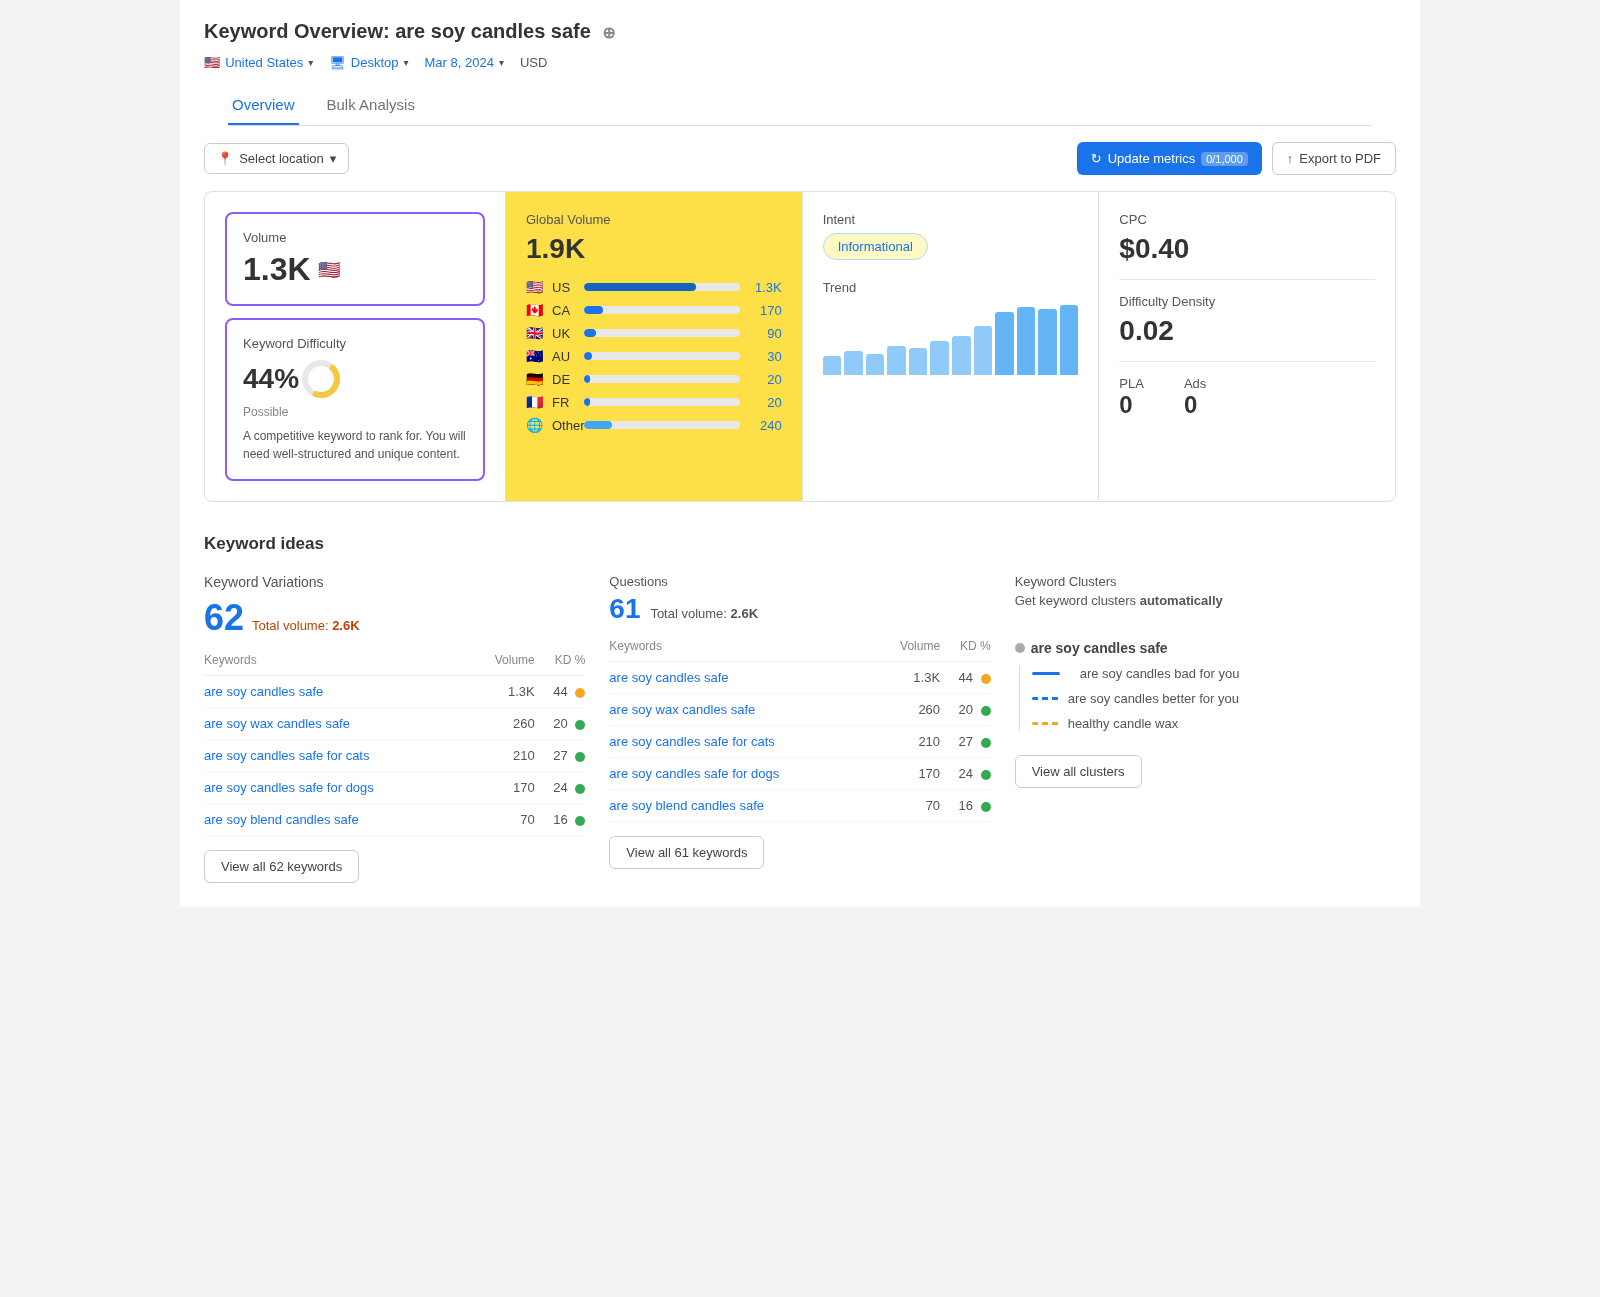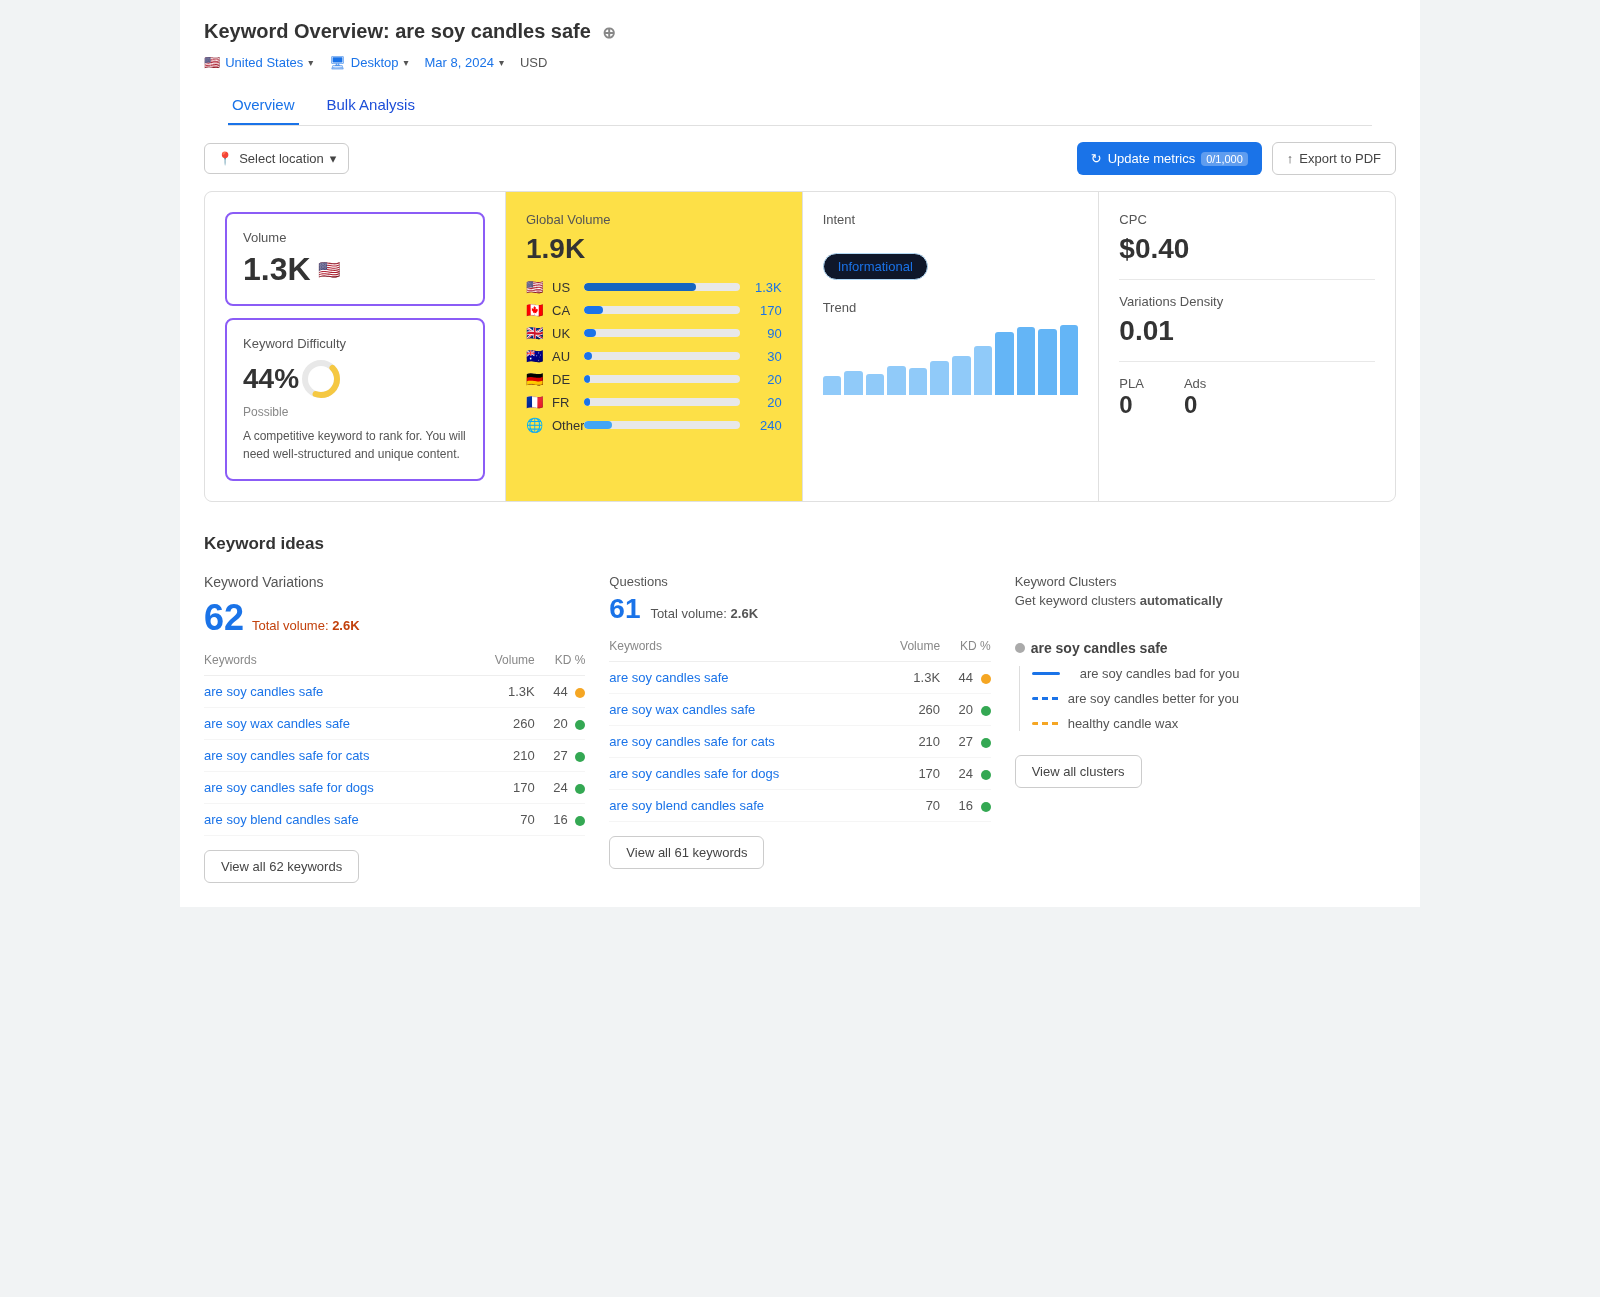--- a/index.html
+++ b/index.html
@@ -11,21 +11,21 @@
     .header-title { font-size: 20px; font-weight: 600; margin-bottom: 12px; }
     .header-title span.keyword { color: #333; }
     .header-title .plus-btn { color: #888; font-size: 16px; cursor: pointer; margin-left: 6px; }
     .header-filters { display: flex; gap: 16px; margin-bottom: 16px; align-items: center; }
     .filter-btn { display: flex; align-items: center; gap: 5px; color: #1a73e8; font-size: 13px; cursor: pointer; border: none; background: none; padding: 0; }
     .filter-btn .arrow { font-size: 10px; color: #555; }
     .currency { color: #555; font-size: 13px; }
 
     
     .tabs { display: flex; border-bottom: 1px solid #e0e0e0; margin: 0 24px; }
-    .tab { padding: 10px 4px; margin-right: 24px; font-size: 15px; cursor: pointer; border-bottom: 2px solid transparent; color: #1d4ed8; }
+    .tab { padding: 10px 4px; margin-right: 24px; font-size: 15px; cursor: pointer; border-bottom: 2px solid transparent; color: #737373; }
     .tab.active { color: #1a73e8; border-bottom: 2px solid #1a73e8; font-weight: 500; }
 
     
     .toolbar { display: flex; justify-content: space-between; align-items: center; padding: 16px 24px; }
     .location-btn { display: flex; align-items: center; gap: 6px; border: 1px solid #ccc; border-radius: 6px; padding: 7px 12px; cursor: pointer; background: #fff; font-size: 13px; color: #444; }
     .toolbar-actions { display: flex; gap: 10px; }
     .update-btn { display: flex; align-items: center; gap: 6px; background: #1a73e8; color: #fff; border: none; border-radius: 6px; padding: 8px 14px; cursor: pointer; font-size: 13px; font-weight: 500; }
     .update-btn .counter { background: rgba(255,255,255,0.3); border-radius: 4px; padding: 1px 5px; font-size: 11px; }
     .export-btn { display: flex; align-items: center; gap: 6px; border: 1px solid #ccc; border-radius: 6px; padding: 8px 14px; cursor: pointer; background: #fff; font-size: 13px; color: #444; }
     .metric-label { font-size: 13px; color: #555; margin-bottom: 6px; }
@@ -180,21 +180,21 @@
       <div style="width:18%;height:100%;background:#42a5f5;border-radius:4px;"></div>
     </div>
     <span style="width:36px;text-align:right;color:#1a73e8;">240</span>
   </div>
         </div>
     </div>
 
     <div style="background:#fff; padding:20px;">
       <div class="metric-label">Intent</div>
       <div style="margin-bottom:20px;">
-        <span style="display:inline-block;background:#0f172a;color:#1a73e8;border-radius:20px;padding:5px 14px;font-size:13px;font-weight:500;border:1px solid #b3d9f5;margin-top:20px;">Informational</span>
+        <span style="display:inline-block;background:#fef9c3;color:#1a73e8;border-radius:20px;padding:5px 14px;font-size:13px;font-weight:500;border:1px solid #b3d9f5;">Informational</span>
       </div>
       <div class="metric-label">Trend</div>
       <div id="trend-bars-container" style="display:flex;align-items:flex-end;gap:3px;height:70px;margin-top:10px;">
           <div style="flex: 1 1 0%; border-radius: 3px 3px 0px 0px; background: rgb(144, 202, 249); height: 27.7778%;"></div>
           <div style="flex: 1 1 0%; border-radius: 3px 3px 0px 0px; background: rgb(144, 202, 249); height: 34.7222%;"></div>
           <div style="flex: 1 1 0%; border-radius: 3px 3px 0px 0px; background: rgb(144, 202, 249); height: 30.5556%;"></div>
           <div style="flex: 1 1 0%; border-radius: 3px 3px 0px 0px; background: rgb(144, 202, 249); height: 41.6667%;"></div>
           <div style="flex: 1 1 0%; border-radius: 3px 3px 0px 0px; background: rgb(144, 202, 249); height: 38.8889%;"></div>
           <div style="flex: 1 1 0%; border-radius: 3px 3px 0px 0px; background: rgb(144, 202, 249); height: 48.6111%;"></div>
           <div style="flex: 1 1 0%; border-radius: 3px 3px 0px 0px; background: rgb(144, 202, 249); height: 55.5556%;"></div>
@@ -203,22 +203,22 @@
           <div style="flex: 1 1 0%; border-radius: 3px 3px 0px 0px; background: rgb(100, 181, 246); height: 97.2222%;"></div>
           <div style="flex: 1 1 0%; border-radius: 3px 3px 0px 0px; background: rgb(100, 181, 246); height: 94.4444%;"></div>
           <div style="flex: 1 1 0%; border-radius: 3px 3px 0px 0px; background: rgb(100, 181, 246); height: 100%;"></div>
         </div>
     </div>
 
     <div style="background:#fff; padding:20px;">
       <div class="metric-label">CPC</div>
       <div style="font-size:28px;font-weight:700;margin-bottom:14px;">$0.40</div>
       <hr style="border:none;border-top:1px solid #e8e8e8;margin-bottom:14px;">
-      <div class="metric-label">Variations Density</div>
-      <div style="font-size:28px;font-weight:700;margin-bottom:14px;">0.01</div>
+      <div class="metric-label">Difficulty Density</div>
+      <div style="font-size:28px;font-weight:700;margin-bottom:14px;">0.02</div>
       <hr style="border:none;border-top:1px solid #e8e8e8;margin-bottom:14px;">
       <div style="display:flex;gap:40px;">
         <div>
           <div style="font-size:13px;color:#555;">PLA</div>
           <div style="font-size:24px;font-weight:700;">0</div>
         </div>
         <div>
           <div style="font-size:13px;color:#555;">Ads</div>
           <div style="font-size:24px;font-weight:700;">0</div>
         </div>

